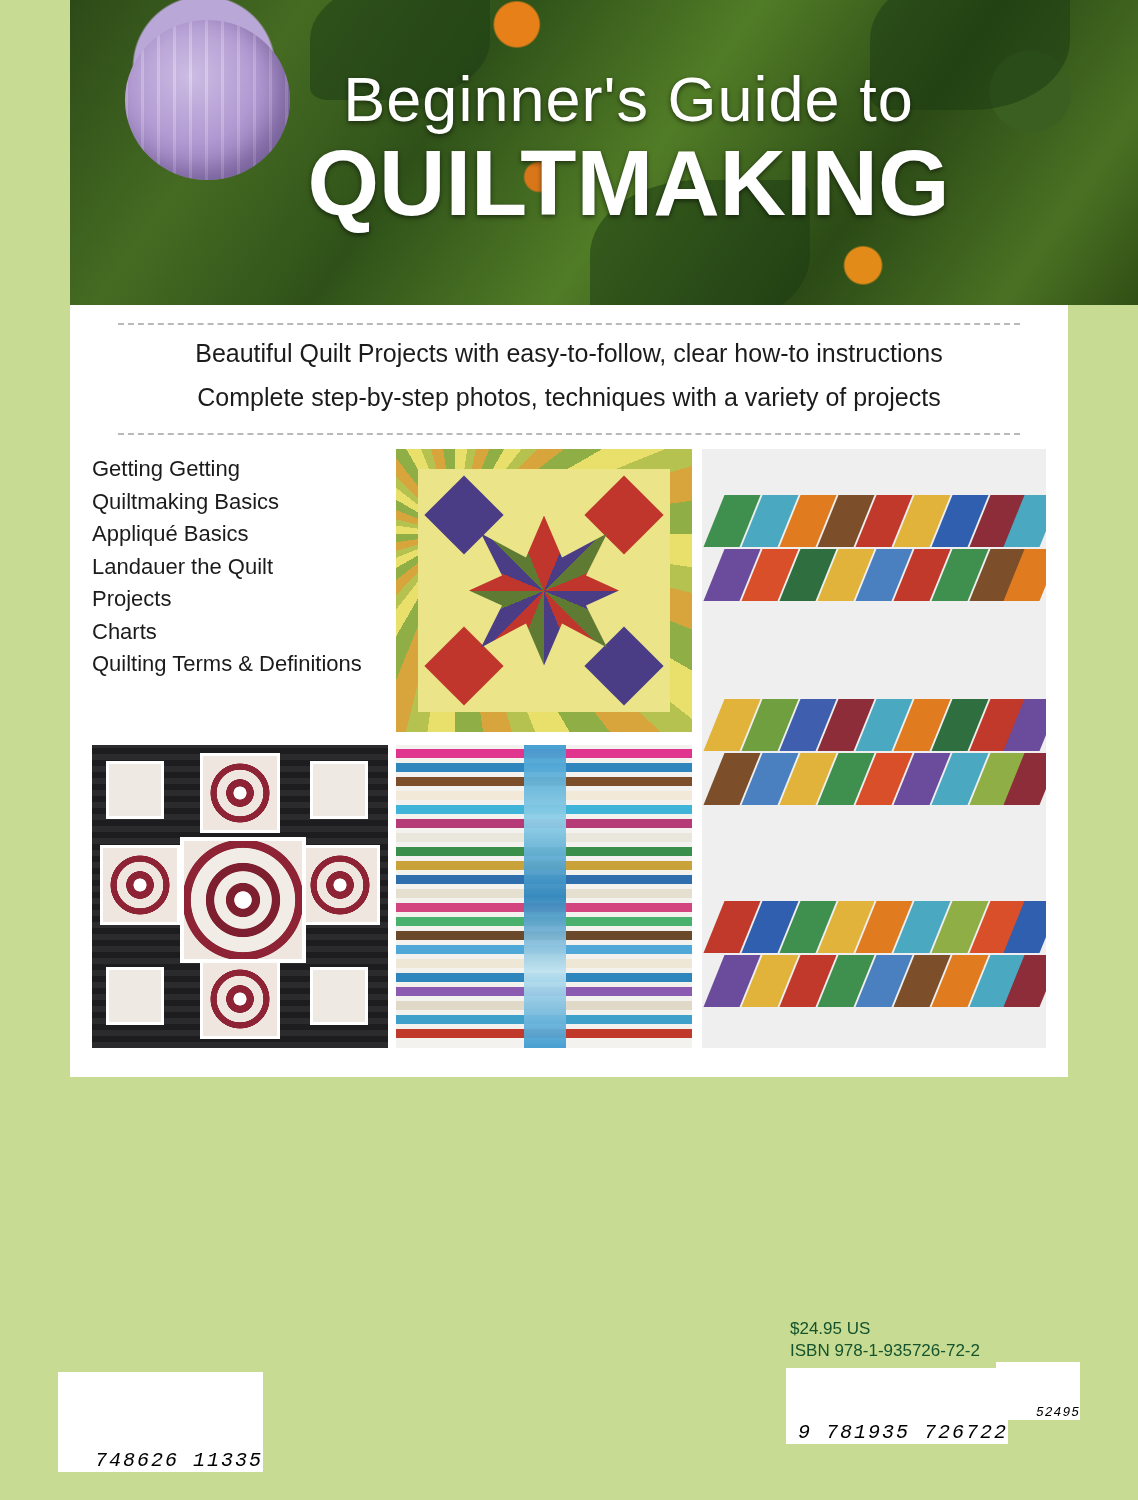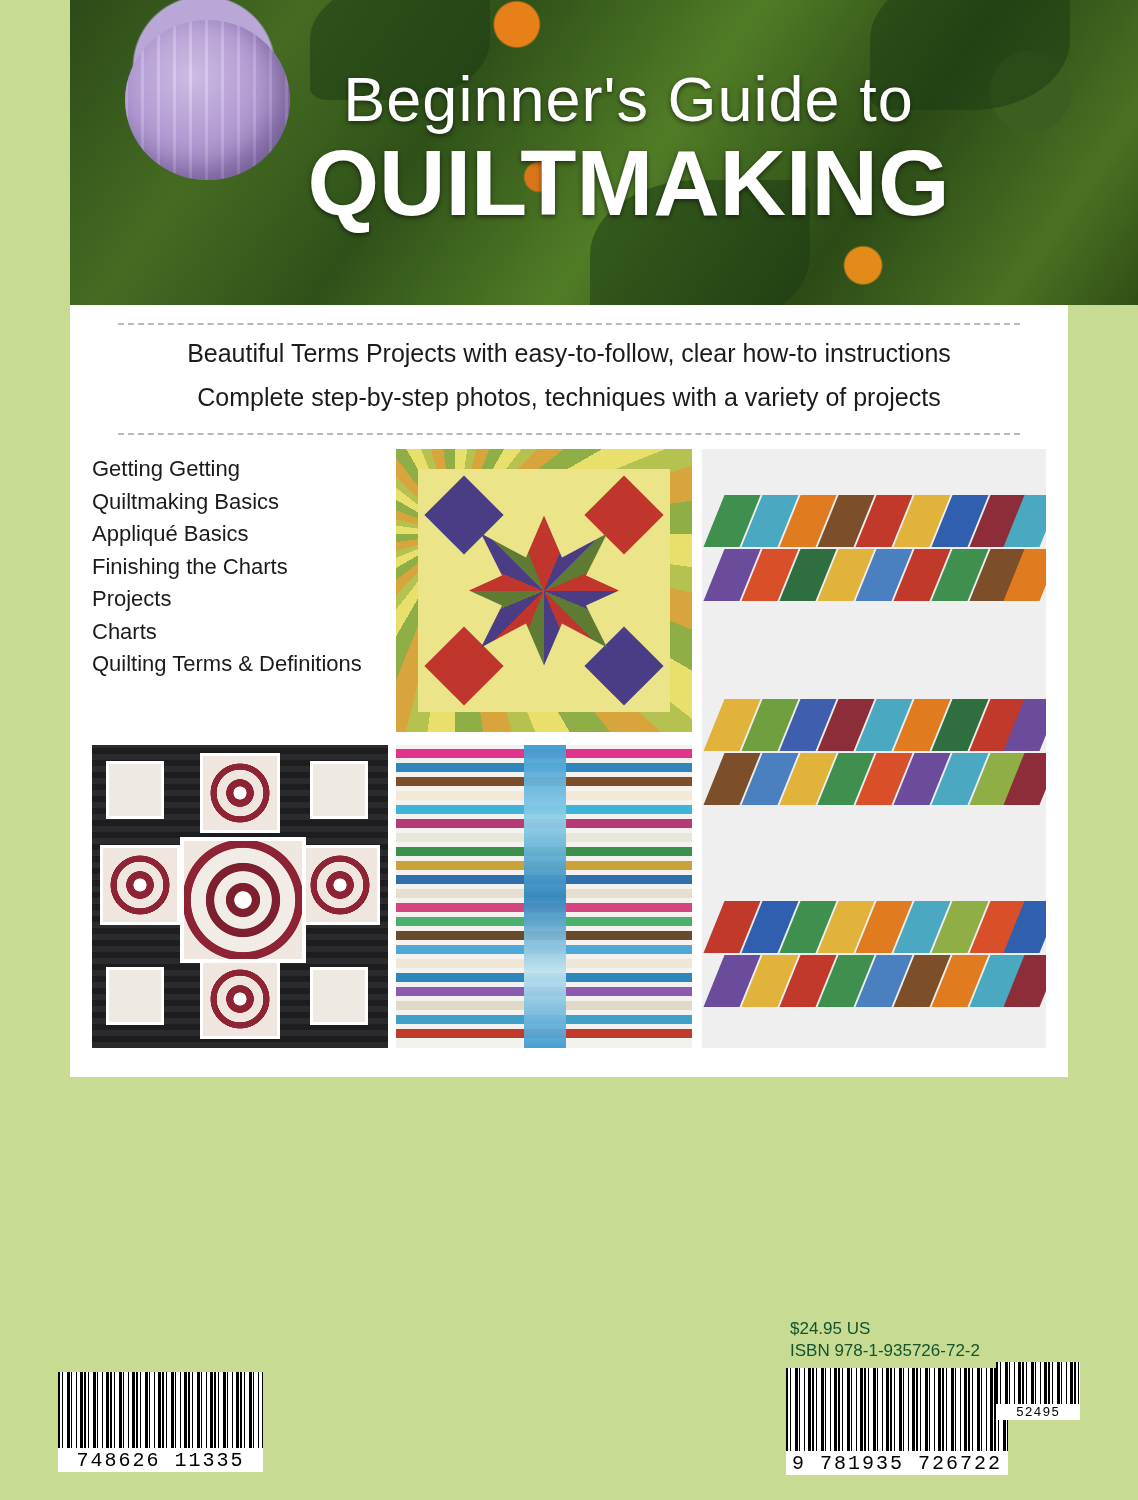--- a/index.html
+++ b/index.html
@@ -273,25 +273,26 @@
   }
   .publisher span {
     color: #ffffff;
     font-size: 25px;
     font-family: "Liberation Serif", serif;
   }
   .barcode {
     position: absolute;
     background: #ffffff;
     display: flex;
-    flex-direction: column;
-    align-items: center;
+    flex-direction: row;
+    align-items: flex-end;
+    font-style: italic;
   }
   .bc-left { left: 58px; top: 1372px; width: 205px; height: 100px; }
-  .bc-right { left: 786px; top: 1368px; width: 222px; height: 107px; }
+  .bc-right { left: 786px; top: 1368px; width: 222px; height: 76px; }
   .bc-small { left: 996px; top: 1362px; width: 84px; height: 58px; }
   .bc-bars {
     width: 100%;
     flex: 1;
     background: repeating-linear-gradient(90deg,
       #000 0 2px, #fff 2px 4px, #000 4px 5px, #fff 5px 9px,
       #000 9px 12px, #fff 12px 13px, #000 13px 14px, #fff 14px 18px,
       #000 18px 19px, #fff 19px 22px, #000 22px 25px, #fff 25px 26px);
   }
   .bc-num {
@@ -314,29 +315,29 @@
     <div class="hero-leaf" style="left:800px;top:-30px;width:200px;height:140px;"></div>
     <div class="hero-balloon"></div>
     <div class="title-wrap">
       <div class="title-line1">Beginner's Guide to</div>
       <div class="title-line2">QUILTMAKING</div>
     </div>
   </div>
 
   <div class="panel">
     <div class="dash-rule rule-top"></div>
-    <div class="tagline tagline-1">Beautiful Terms Projects with easy-to-follow, clear how-to instructions</div>
+    <div class="tagline tagline-1">Beautiful Quilt Projects with easy-to-follow, clear how-to instructions</div>
     <div class="tagline tagline-2">Complete step-by-step photos, techniques with a variety of projects</div>
     <div class="dash-rule rule-bottom"></div>
 
     <div class="toc">
       <div>Getting Getting</div>
       <div>Quiltmaking Basics</div>
       <div>Appliqué Basics</div>
-      <div>Finishing the Charts</div>
+      <div>Landauer the Quilt</div>
       <div>Projects</div>
       <div>Charts</div>
       <div>Quilting Terms &amp; Definitions</div>
     </div>
 
     <div class="quilt quilt-star">
       <div class="star-inner">
         <div class="star-pt" style="left:18px;top:18px;"></div>
         <div class="star-pt" style="right:18px;top:18px;background:#c0362c;"></div>
         <div class="star-pt" style="left:18px;bottom:18px;background:#c0362c;"></div>

